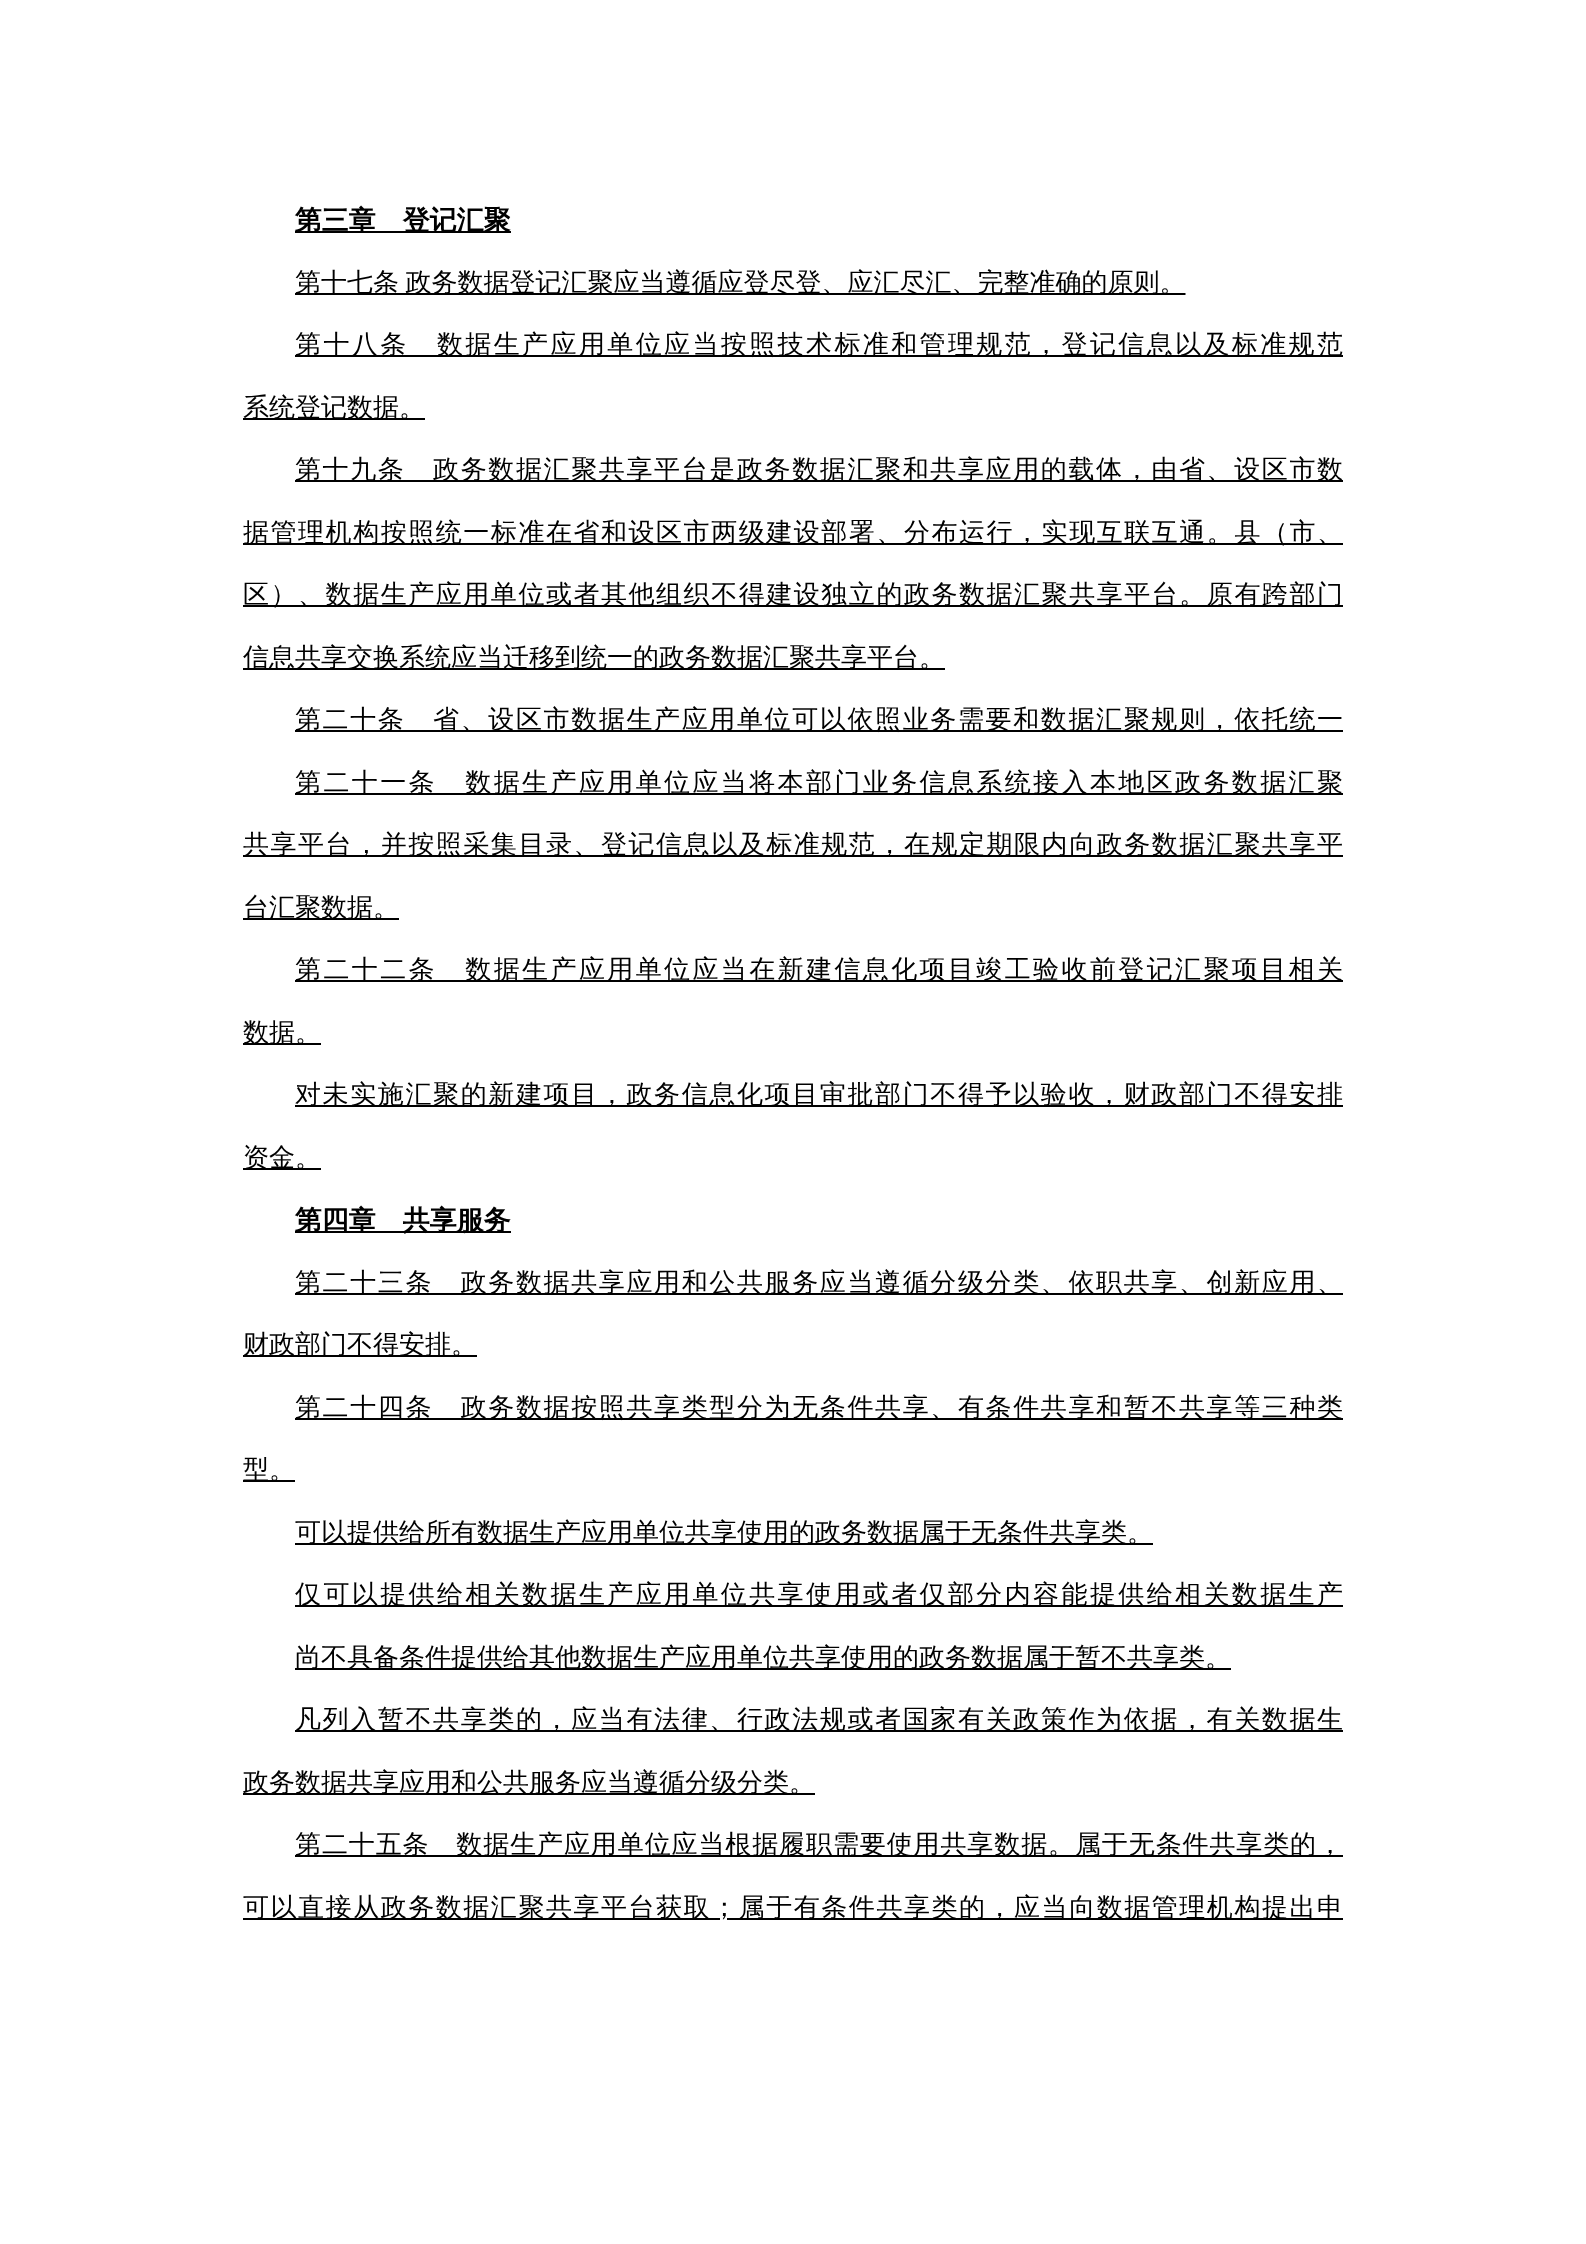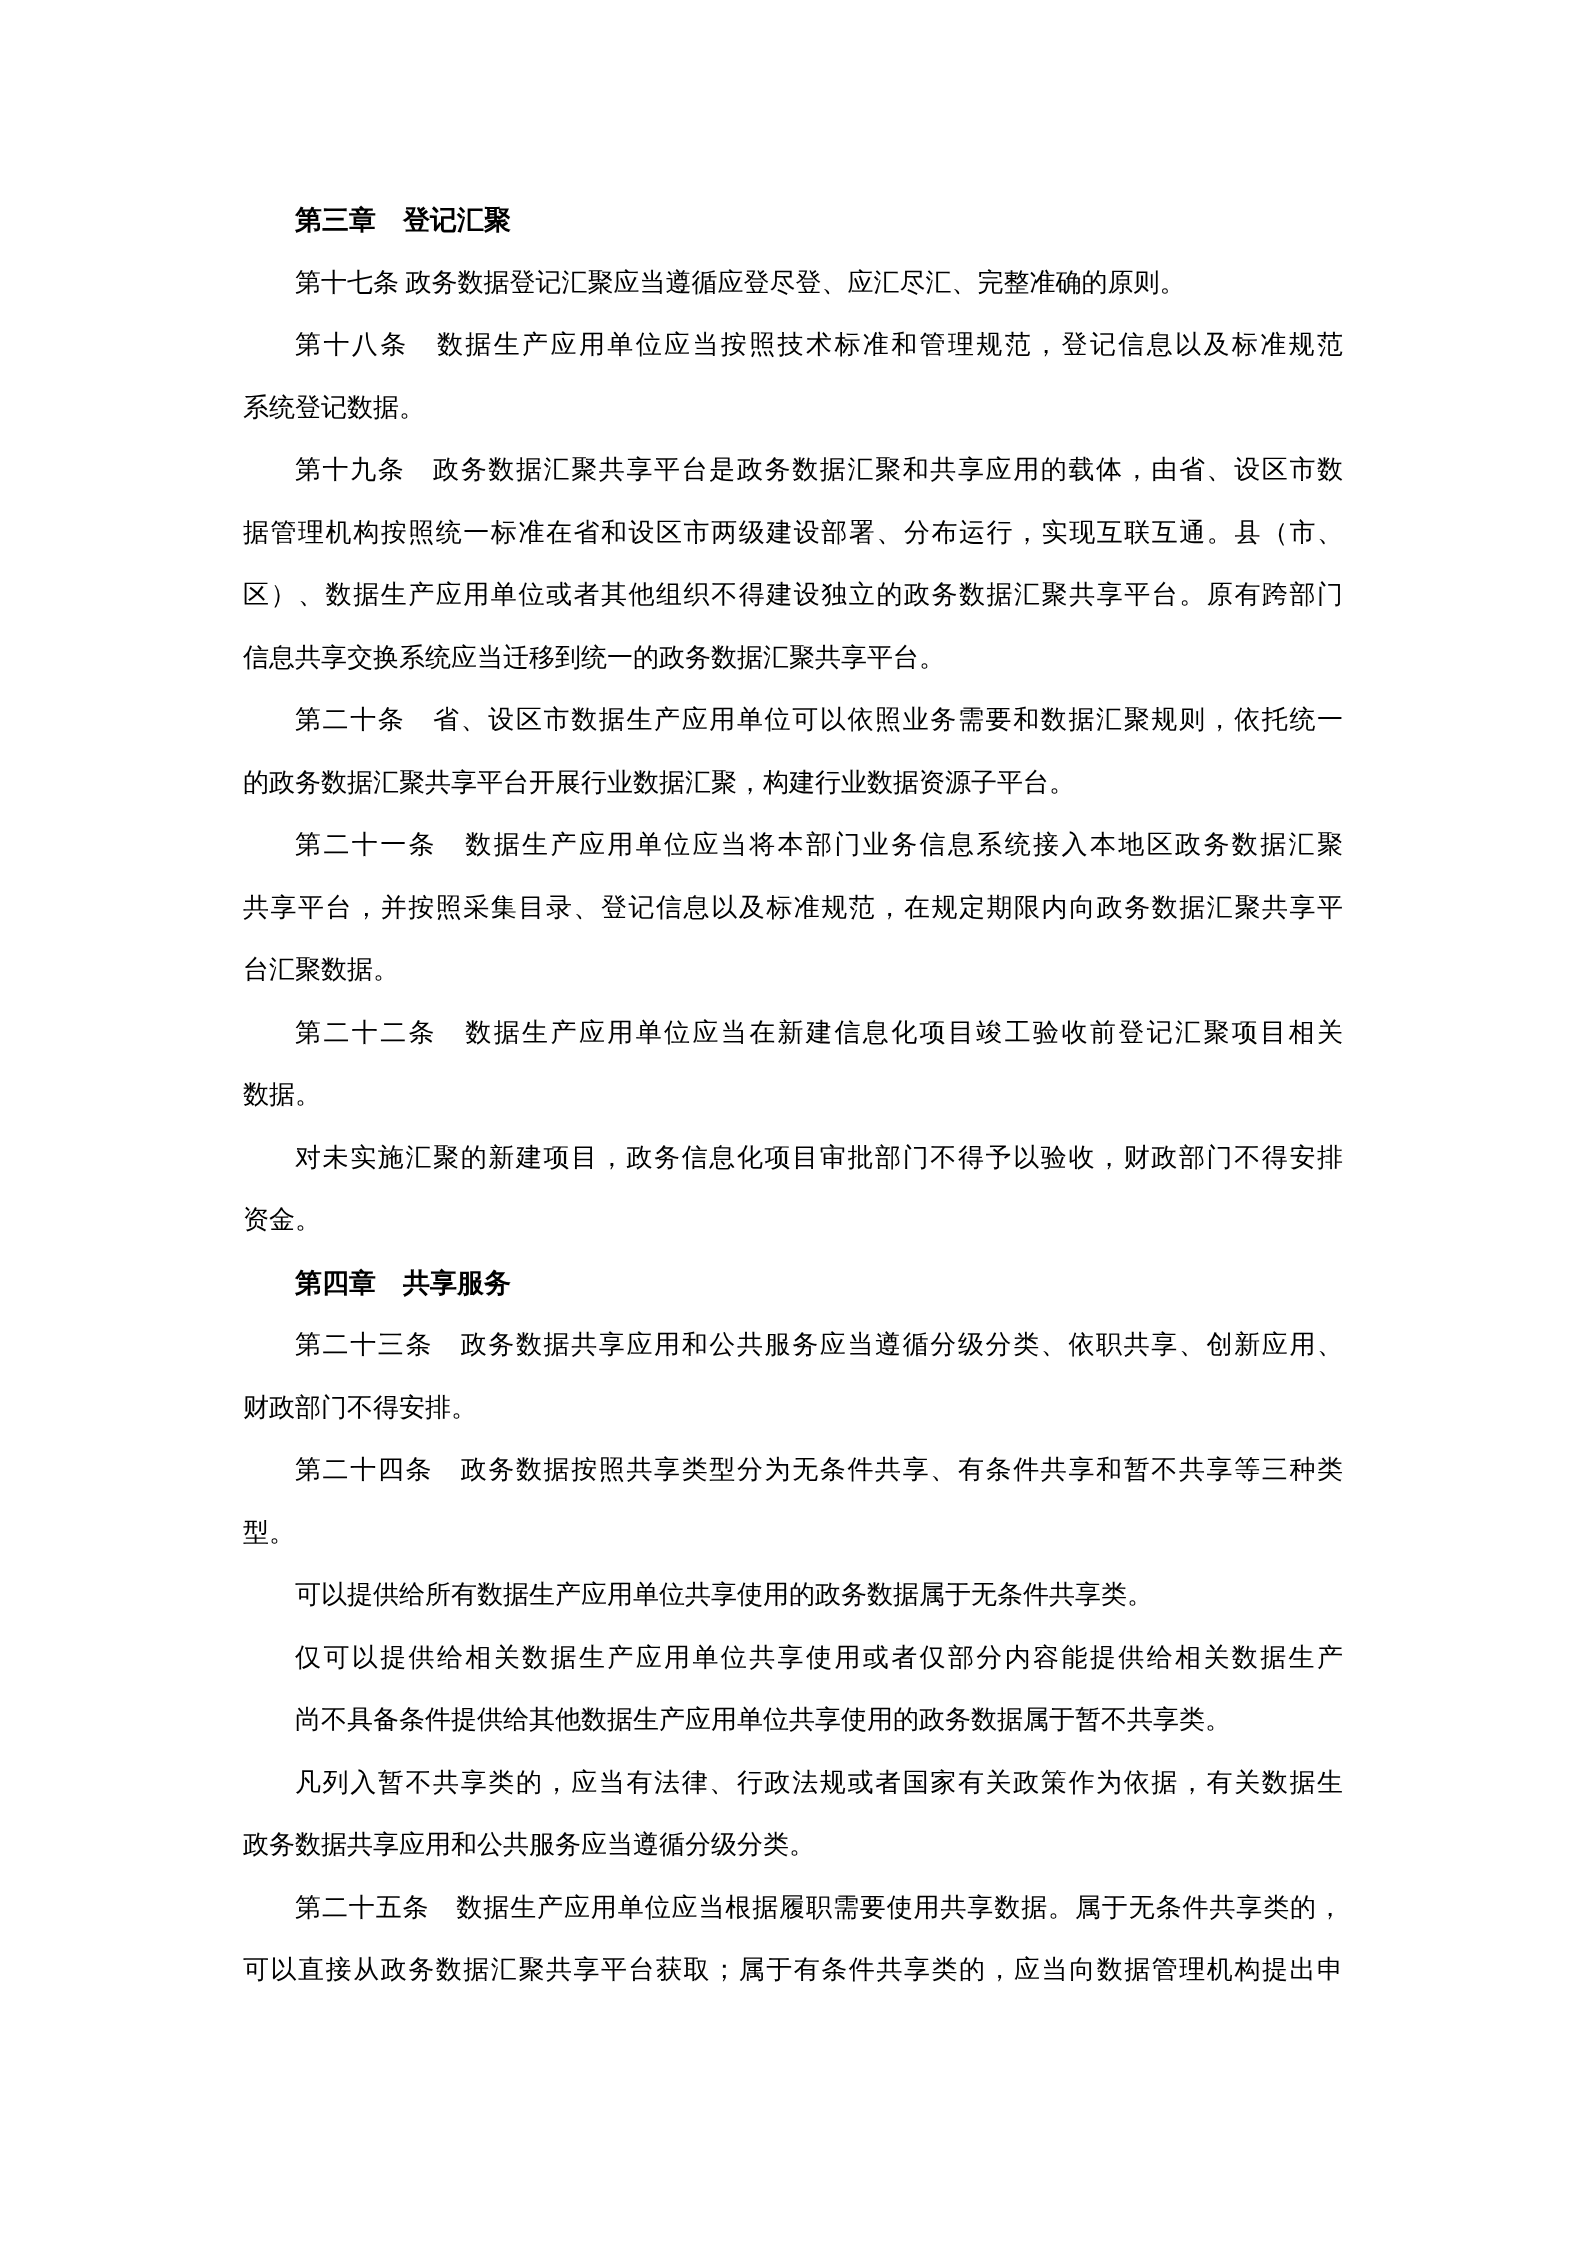--- a/index.html
+++ b/index.html
@@ -14,20 +14,21 @@
     background: #ffffff;
     overflow: hidden;
   }
   .doc-content {
     position: absolute;
     left: 243px;
     top: 189px;
     width: 1100px;
     font-family: "Liberation Serif", "DejaVu Serif", serif;
     color: #000000;
+    text-decoration: underline;
   }
   .line {
     height: 62.5px;
     line-height: 62.5px;
     font-size: 26px;
     white-space: nowrap;
     text-align: left;
   }
   .line.first {
     text-indent: 52px;
@@ -50,21 +51,20 @@
   <div class="doc-content">
       <div class="line heading">第三章　登记汇聚</div>
       <div class="line first">第十七条 政务数据登记汇聚应当遵循应登尽登、应汇尽汇、完整准确的原则。</div>
       <div class="line first justify">第十八条　数据生产应用单位应当按照技术标准和管理规范，登记信息以及标准规范</div>
       <div class="line">系统登记数据。</div>
       <div class="line first justify">第十九条　政务数据汇聚共享平台是政务数据汇聚和共享应用的载体，由省、设区市数</div>
       <div class="line justify">据管理机构按照统一标准在省和设区市两级建设部署、分布运行，实现互联互通。县（市、</div>
       <div class="line justify">区）、数据生产应用单位或者其他组织不得建设独立的政务数据汇聚共享平台。原有跨部门</div>
       <div class="line">信息共享交换系统应当迁移到统一的政务数据汇聚共享平台。</div>
       <div class="line first justify">第二十条　省、设区市数据生产应用单位可以依照业务需要和数据汇聚规则，依托统一</div>
-      <div class="line">的政务数据汇聚共享平台开展行业数据汇聚，构建行业数据资源子平台。</div>
       <div class="line first justify">第二十一条　数据生产应用单位应当将本部门业务信息系统接入本地区政务数据汇聚</div>
       <div class="line justify">共享平台，并按照采集目录、登记信息以及标准规范，在规定期限内向政务数据汇聚共享平</div>
       <div class="line">台汇聚数据。</div>
       <div class="line first justify">第二十二条　数据生产应用单位应当在新建信息化项目竣工验收前登记汇聚项目相关</div>
       <div class="line">数据。</div>
       <div class="line first justify">对未实施汇聚的新建项目，政务信息化项目审批部门不得予以验收，财政部门不得安排</div>
       <div class="line">资金。</div>
       <div class="line heading">第四章　共享服务</div>
       <div class="line first justify">第二十三条　政务数据共享应用和公共服务应当遵循分级分类、依职共享、创新应用、</div>
       <div class="line">财政部门不得安排。</div>

